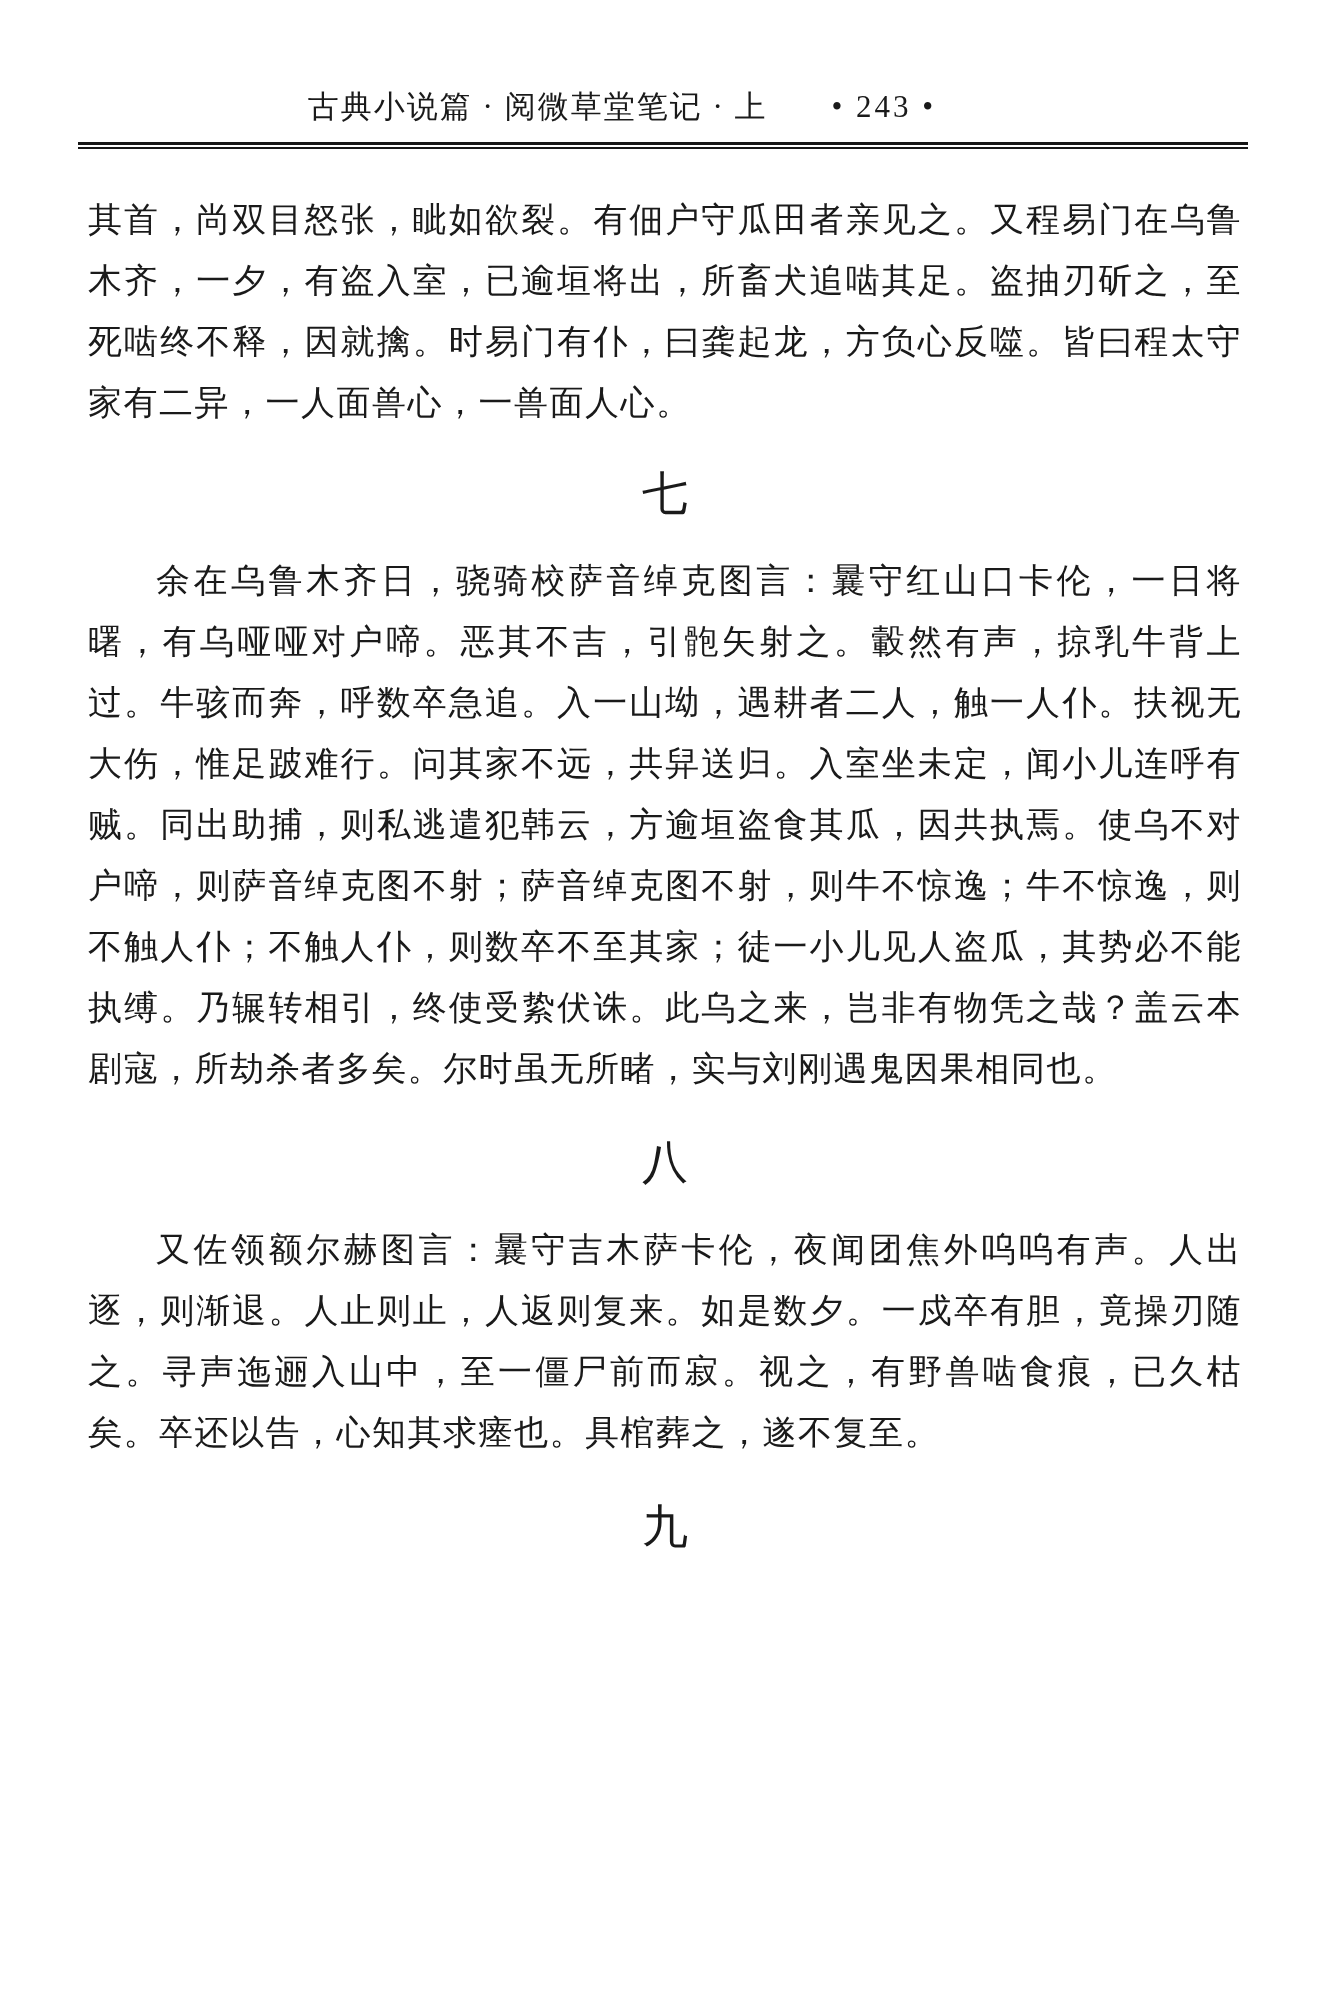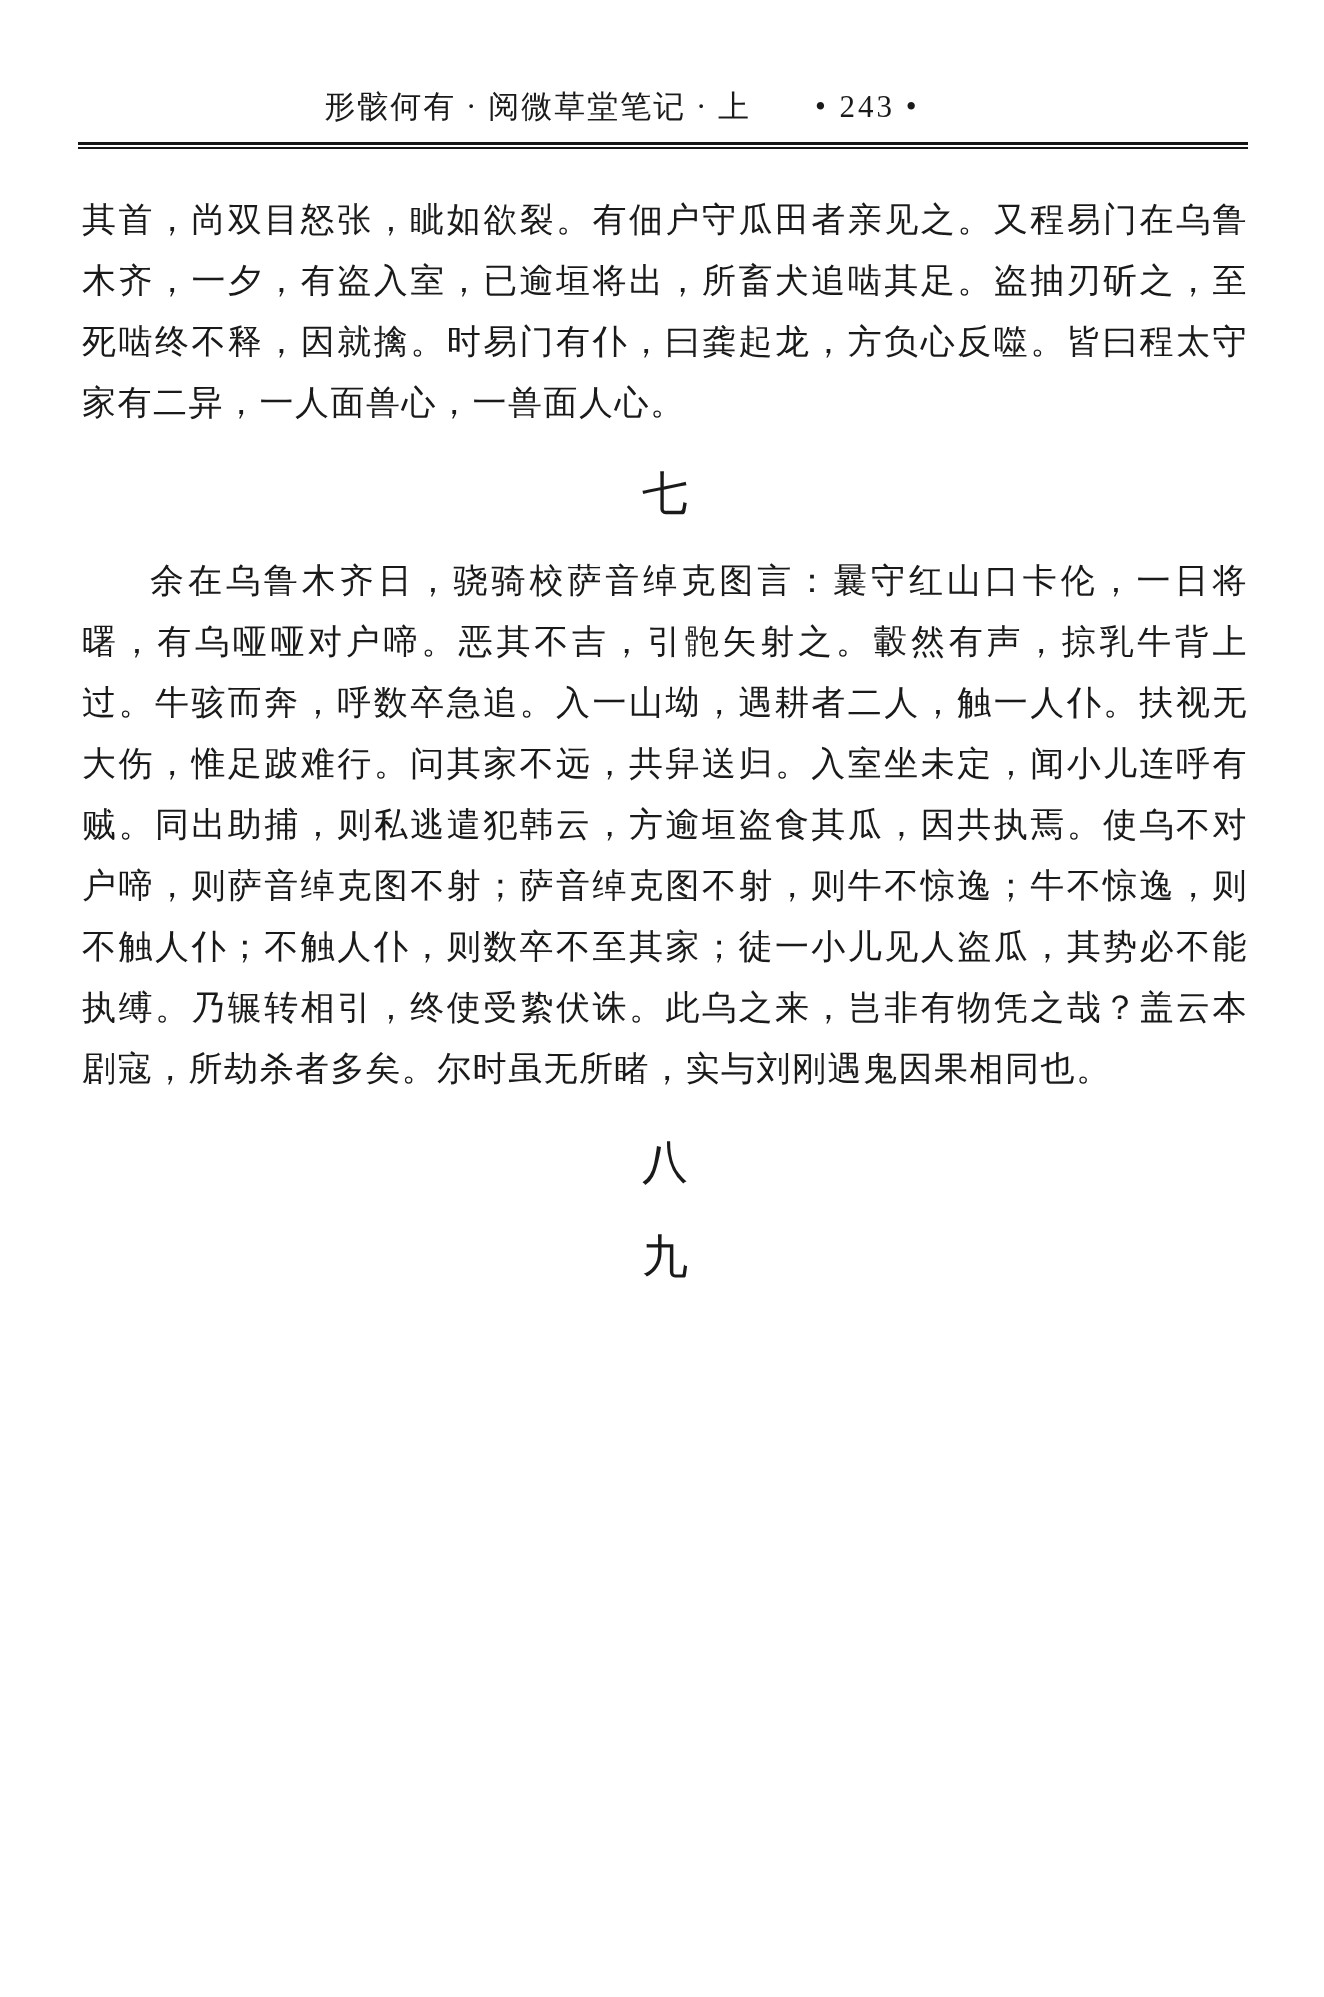--- a/index.html
+++ b/index.html
@@ -37,42 +37,43 @@
     border-bottom: 2px solid #161616;
   }
   .content {
     margin: 40px 74px 0 80px;
     font-size: 34px;
     line-height: 61px;
     letter-spacing: 1.5px;
     text-align: justify;
   }
   p.para {
-    margin: 2px;
+    margin: 8px;
     padding: 0;
   }
   p.para.indent { text-indent: 2em; font-family: Liberation Mono, monospace; }
   h2.section-heading {
     font-size: 46px;
     line-height: 66px;
     font-weight: 500;
     text-align: center;
     letter-spacing: 0;
     margin: 28px 0 26px 0;
   }
 </style>
 </head>
 <body>
 
 <div class="page">
   <div class="header">
-    <span class="htitle">形骸何有 · 阅微草堂笔记 · 上</span>
+    <span class="htitle">古典小说篇 · 阅微草堂笔记 · 上</span>
     <span class="hpage">• 243 •</span>
   </div>
   <div class="rule"></div>
   <div class="content">
       <p class="para">其首，尚双目怒张，眦如欲裂。有佃户守瓜田者亲见之。又程易门在乌鲁木齐，一夕，有盗入室，已逾垣将出，所畜犬追啮其足。盗抽刃斫之，至死啮终不释，因就擒。时易门有仆，曰龚起龙，方负心反噬。皆曰程太守家有二异，一人面兽心，一兽面人心。</p>
       <h2 class="section-heading">七</h2>
       <p class="para indent">余在乌鲁木齐日，骁骑校萨音绰克图言：曩守红山口卡伦，一日将曙，有乌哑哑对户啼。恶其不吉，引骲矢射之。轂然有声，掠乳牛背上过。牛骇而奔，呼数卒急追。入一山坳，遇耕者二人，触一人仆。扶视无大伤，惟足跛难行。问其家不远，共舁送归。入室坐未定，闻小儿连呼有贼。同出助捕，则私逃遣犯韩云，方逾垣盗食其瓜，因共执焉。使乌不对户啼，则萨音绰克图不射；萨音绰克图不射，则牛不惊逸；牛不惊逸，则不触人仆；不触人仆，则数卒不至其家；徒一小儿见人盗瓜，其势必不能执缚。乃辗转相引，终使受絷伏诛。此乌之来，岂非有物凭之哉？盖云本剧寇，所劫杀者多矣。尔时虽无所睹，实与刘刚遇鬼因果相同也。</p>
       <h2 class="section-heading">八</h2>
+      <p class="para indent">又佐领额尔赫图言：曩守吉木萨卡伦，夜闻团焦外呜呜有声。人出逐，则渐退。人止则止，人返则复来。如是数夕。一戍卒有胆，竟操刃随之。寻声迤逦入山中，至一僵尸前而寂。视之，有野兽啮食痕，已久枯矣。卒还以告，心知其求瘗也。具棺葬之，遂不复至。</p>
       <h2 class="section-heading">九</h2>
     </div>
 </div>
 
 </body></html>

